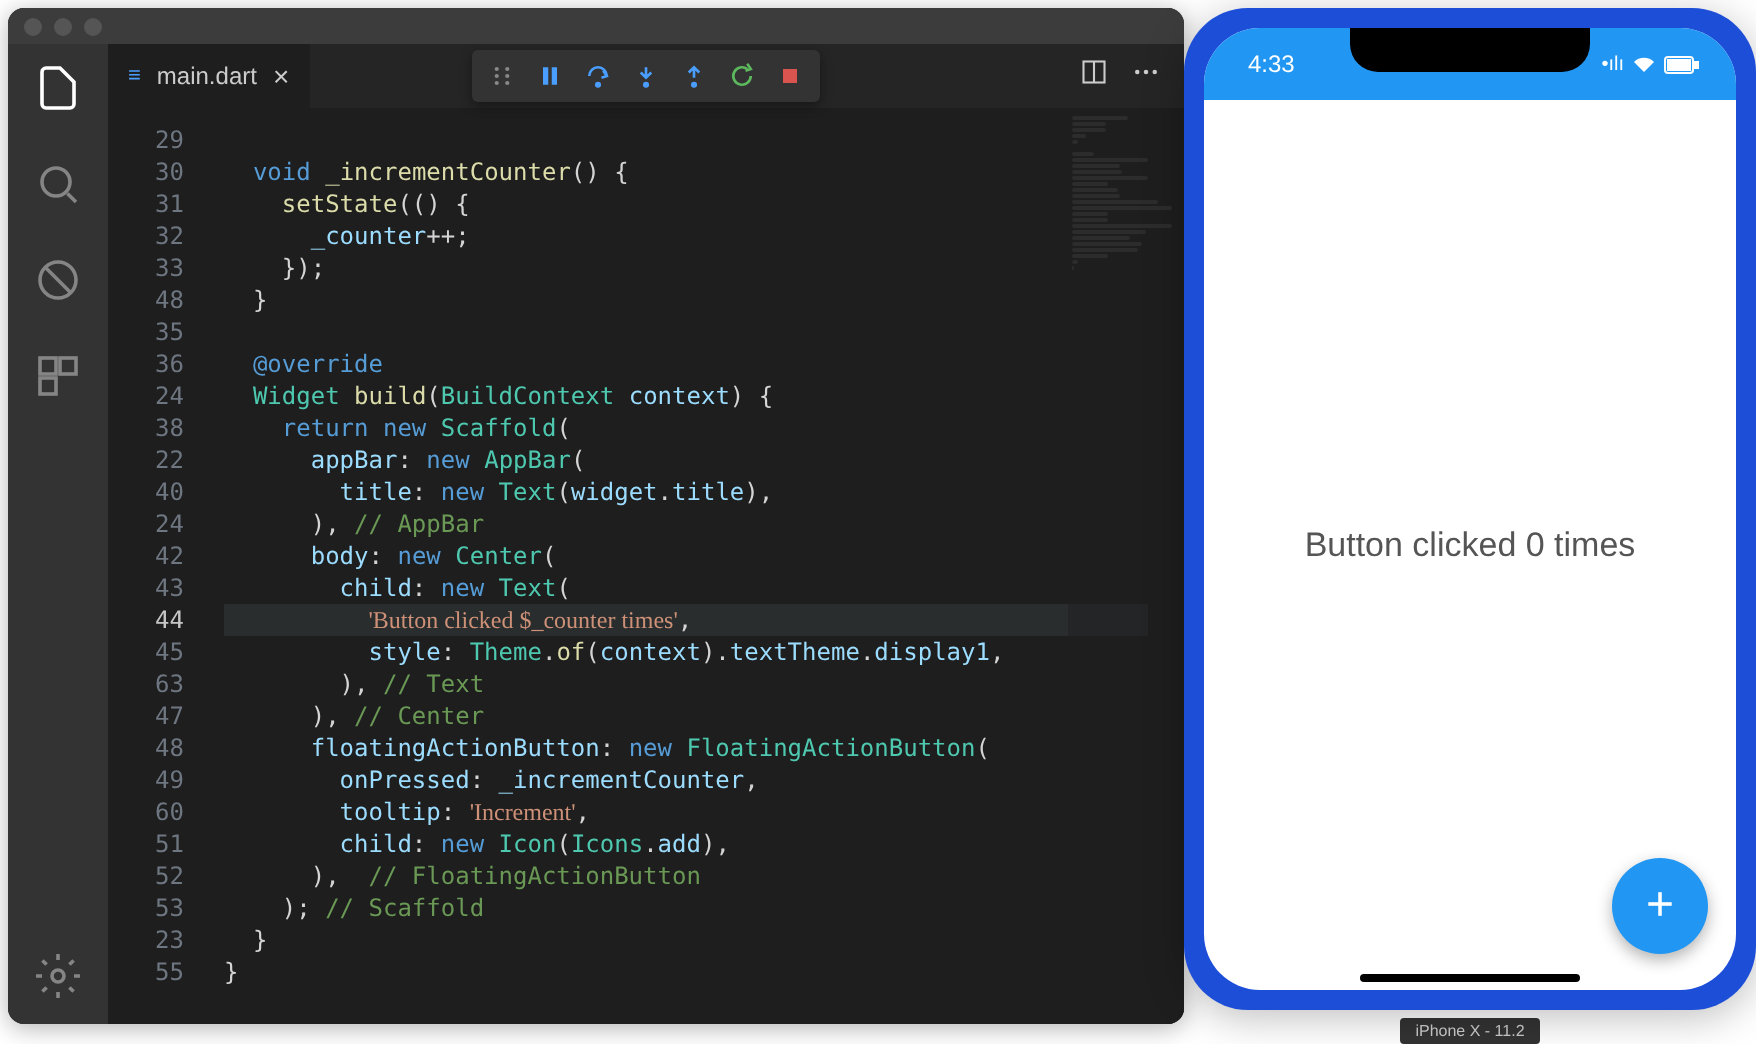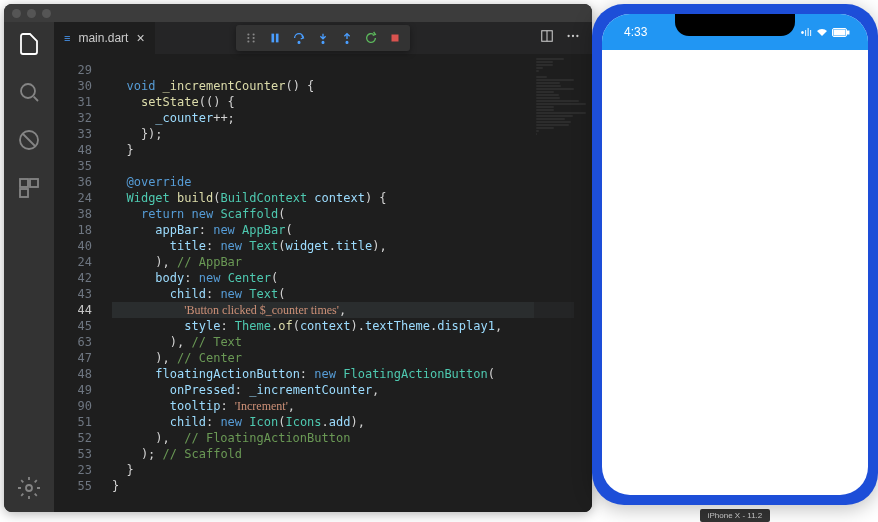--- a/index.html
+++ b/index.html
@@ -154,32 +154,32 @@
             <div>29</div>
             <div>30</div>
             <div>31</div>
             <div>32</div>
             <div>33</div>
             <div>48</div>
             <div>35</div>
             <div>36</div>
             <div>24</div>
             <div>38</div>
-            <div>18</div>
+            <div>22</div>
             <div>40</div>
             <div>24</div>
             <div>42</div>
             <div>43</div>
             <div class="active">44</div>
             <div>45</div>
             <div>63</div>
             <div>47</div>
             <div>48</div>
             <div>49</div>
-            <div>90</div>
+            <div>60</div>
             <div>51</div>
             <div>52</div>
             <div>53</div>
             <div>23</div>
             <div>55</div>
           </div>
         <div class="code" id="code"><div class="line"></div><div class="line">  <span class="kw">void</span> <span class="fn">_incrementCounter</span>() {</div><div class="line">    <span class="fn">setState</span>(() {</div><div class="line">      <span class="va">_counter</span>++;</div><div class="line">    });</div><div class="line">  }</div><div class="line"></div><div class="line">  <span class="at">@override</span></div><div class="line">  <span class="ty">Widget</span> <span class="fn">build</span>(<span class="ty">BuildContext</span> <span class="va">context</span>) {</div><div class="line">    <span class="kw">return new</span> <span class="ty">Scaffold</span>(</div><div class="line">      <span class="va">appBar</span>: <span class="kw">new</span> <span class="ty">AppBar</span>(</div><div class="line">        <span class="va">title</span>: <span class="kw">new</span> <span class="ty">Text</span>(<span class="va">widget</span>.<span class="va">title</span>),</div><div class="line">      ), <span class="cm">// AppBar</span></div><div class="line">      <span class="va">body</span>: <span class="kw">new</span> <span class="ty">Center</span>(</div><div class="line">        <span class="va">child</span>: <span class="kw">new</span> <span class="ty">Text</span>(</div><div class="line hl">          <span class="st">'Button clicked $_counter times'</span>,</div><div class="line">          <span class="va">style</span>: <span class="ty">Theme</span>.<span class="fn">of</span>(<span class="va">context</span>).<span class="va">textTheme</span>.<span class="va">display1</span>,</div><div class="line">        ), <span class="cm">// Text</span></div><div class="line">      ), <span class="cm">// Center</span></div><div class="line">      <span class="va">floatingActionButton</span>: <span class="kw">new</span> <span class="ty">FloatingActionButton</span>(</div><div class="line">        <span class="va">onPressed</span>: <span class="va">_incrementCounter</span>,</div><div class="line">        <span class="va">tooltip</span>: <span class="st">'Increment'</span>,</div><div class="line">        <span class="va">child</span>: <span class="kw">new</span> <span class="ty">Icon</span>(<span class="ty">Icons</span>.<span class="va">add</span>),</div><div class="line">      ),  <span class="cm">// FloatingActionButton</span></div><div class="line">    ); <span class="cm">// Scaffold</span></div><div class="line">  }</div><div class="line">}</div></div>
         <div class="minimap" id="minimap">
             <div class="ml" style="width: 0px;"></div>
             <div class="ml" style="width: 28px;"></div>
@@ -225,16 +225,23 @@
           <svg width="12" height="10" viewBox="0 0 12 10" fill="#fff">
               <path d="M6 9L1 4a7 7 0 0 1 10 0z"></path>
             </svg>
           <svg width="18" height="9" viewBox="0 0 18 9" fill="none" stroke="#fff">
               <rect x="0.5" y="0.5" width="14" height="8" rx="1.5"></rect>
               <rect x="2" y="2" width="11" height="5" fill="#fff"></rect>
               <rect x="15.5" y="3" width="1.5" height="3" fill="#fff"></rect>
             </svg>
         </span>
       </div>
+      <div class="body">
+        <div class="body-text">Button clicked 0 times</div>
+        <div class="fab">
+          <span>+</span>
+        </div>
+        <div class="home-ind"></div>
+      </div>
     </div>
   </div>
   <div class="phone-label">iPhone X - 11.2</div>
 </div>
 
 </body></html>

